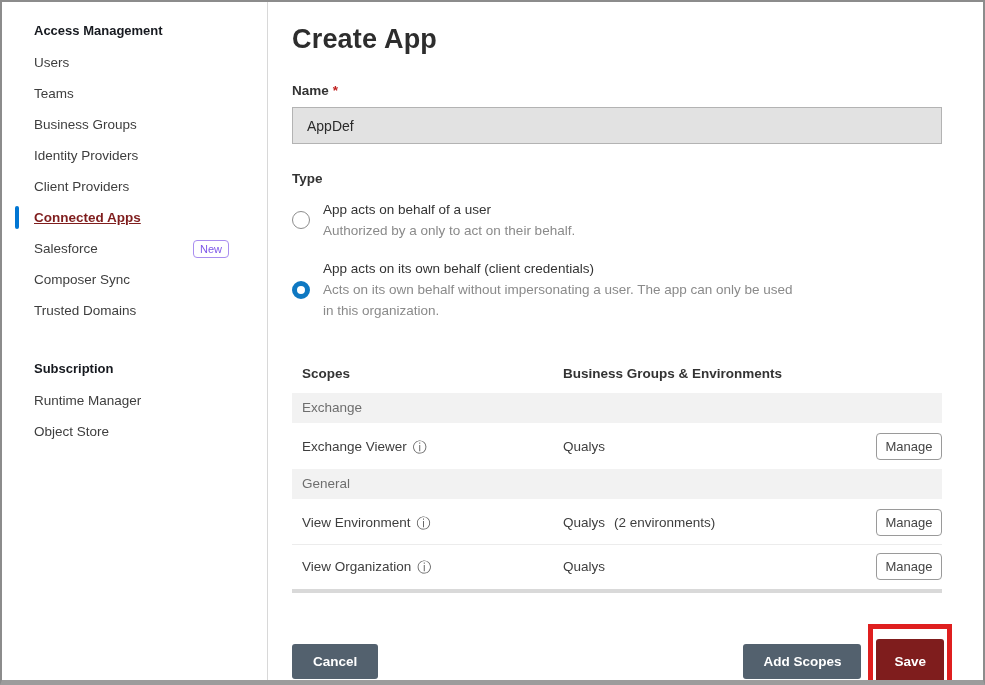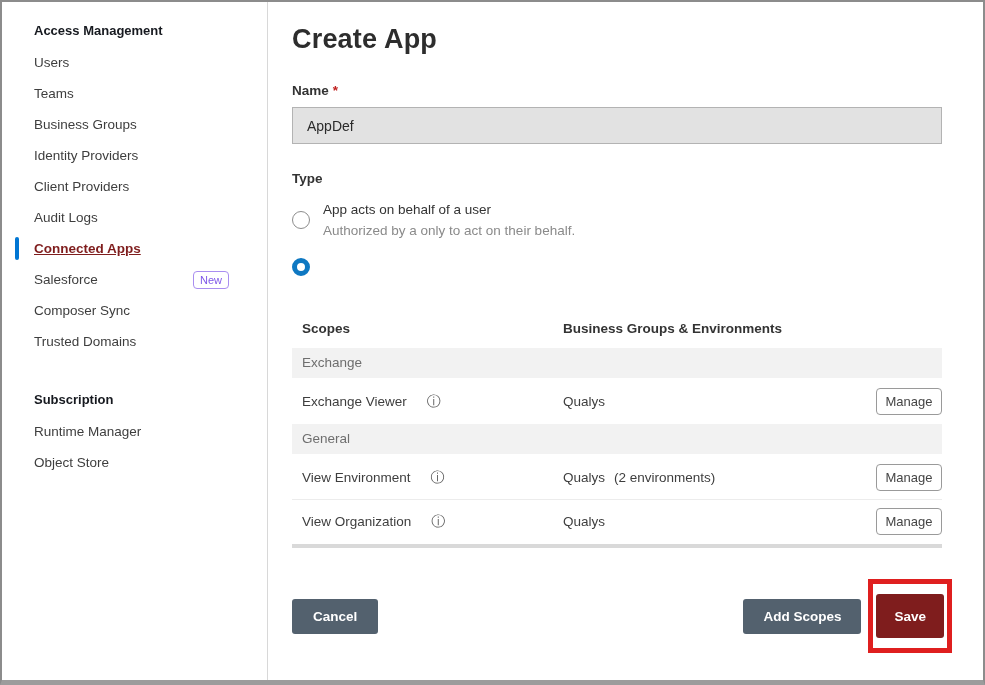--- a/index.html
+++ b/index.html
@@ -89,21 +89,21 @@
     background: #f2f2f2; height: 30px; line-height: 30px;
     font-size: 13.5px; color: #6e6e6e; padding-left: 10px;
     margin: 1px 0;
   }
   .row-scope {
     display: grid; grid-template-columns: 261px 1fr auto;
     align-items: center; height: 44px; padding-left: 10px;
     font-size: 13.5px; color: #3e3e3e;
   }
   .row-scope + .row-scope { border-top: 1px solid #ececec; }
-  .scope-name { display: flex; align-items: flex-start; gap: 20px; }
+  .scope-name { display: flex; align-items: flex-end; gap: 6px; }
   .info-icon {
     font-size: 14px; color: #5a5a5a; line-height: 14px; cursor: pointer;
   }
   .target-extra { margin-left: 9px; }
   .manage-btn {
     width: 66px; height: 27px;
     background: #fff; border: 1px solid #9a9a9a; border-radius: 4px;
     font-size: 13px; color: #454545; cursor: pointer;
     font-family: "Liberation Sans", sans-serif;
   }
@@ -145,23 +145,20 @@
     </div>
     <div class="side-item">
       <span>Business Groups</span>
     </div>
     <div class="side-item">
       <span>Identity Providers</span>
     </div>
     <div class="side-item">
       <span>Client Providers</span>
     </div>
-    <div class="side-item">
-      <span>Audit Logs</span>
-    </div>
     <div class="side-item active">
       <span class="active-bar"></span>
       <span>Connected Apps</span>
     </div>
     <div class="side-item">
       <span>Salesforce</span>
       <span class="badge-new">New</span>
     </div>
     <div class="side-item">
       <span>Composer Sync</span>
@@ -199,20 +196,24 @@
       <div class="option">
         <span class="radio"></span>
         <div>
           <div class="option-title">App acts on behalf of a user</div>
           <div class="option-desc">Authorized by a only to act on their behalf.</div>
         </div>
       </div>
 
       <div class="option">
         <span class="radio checked"></span>
+        <div>
+          <div class="option-title">App acts on its own behalf (client credentials)</div>
+          <div class="option-desc">Acts on its own behalf without impersonating a user. The app can only be used in this organization.</div>
+        </div>
       </div>
 
       
       <div class="scopes-table">
         <div class="tbl-header">
           <div class="cell1">Scopes</div>
           <div>Business Groups &amp; Environments</div>
           <div></div>
         </div>
 

